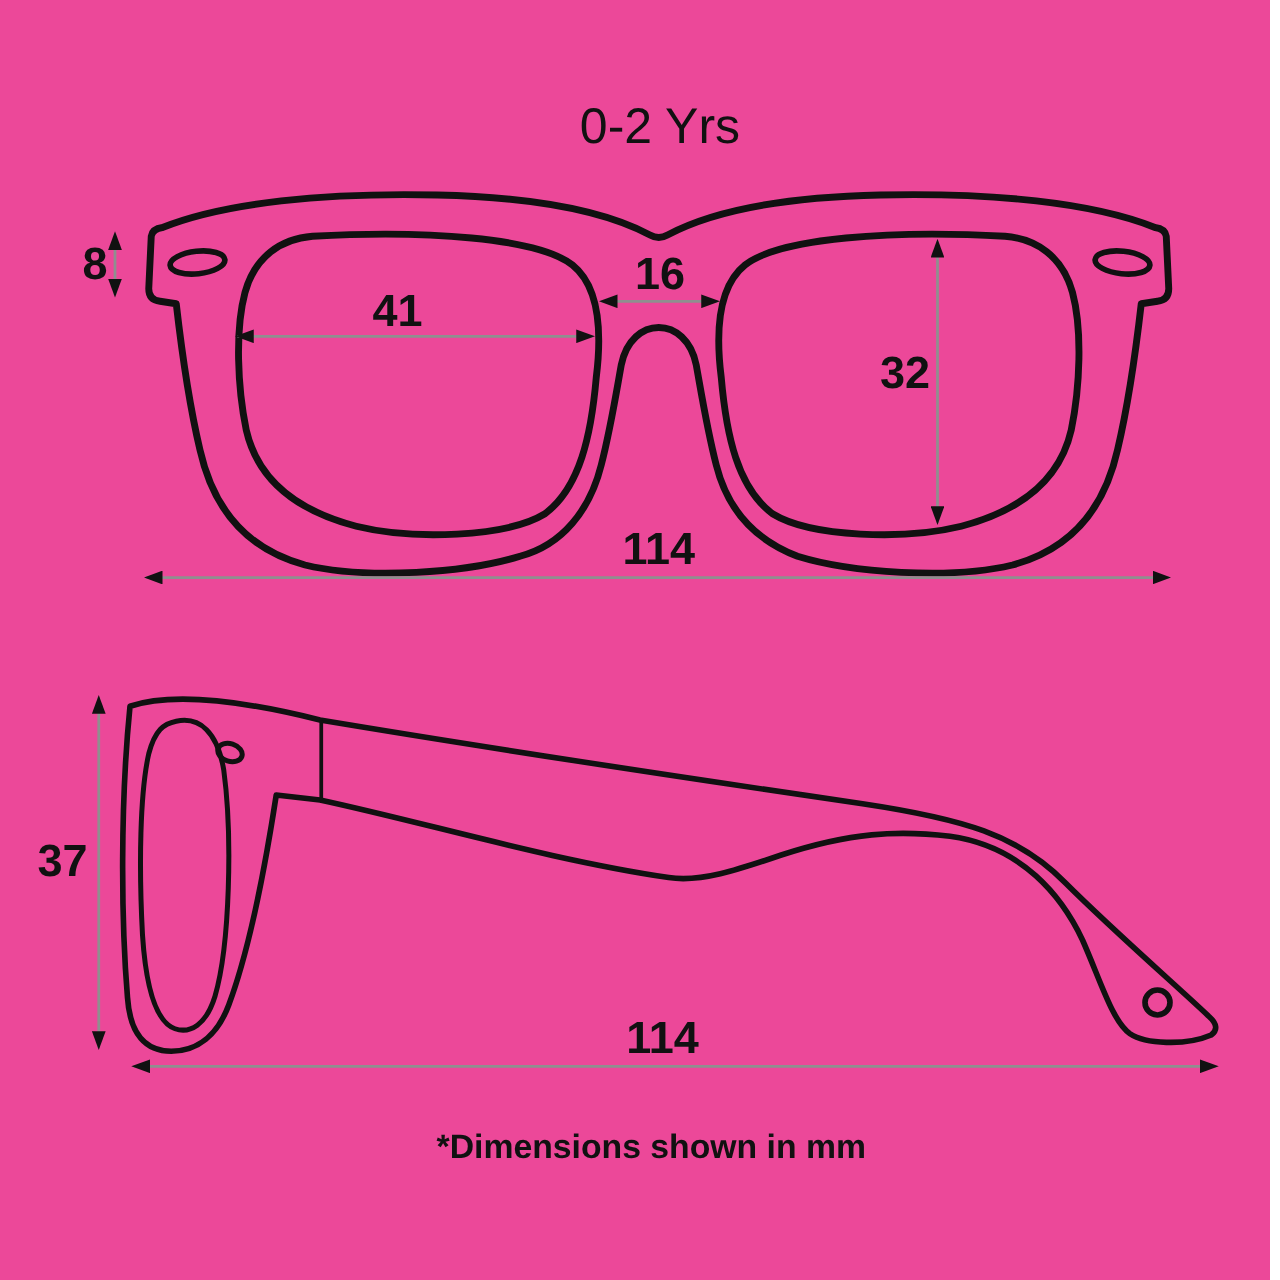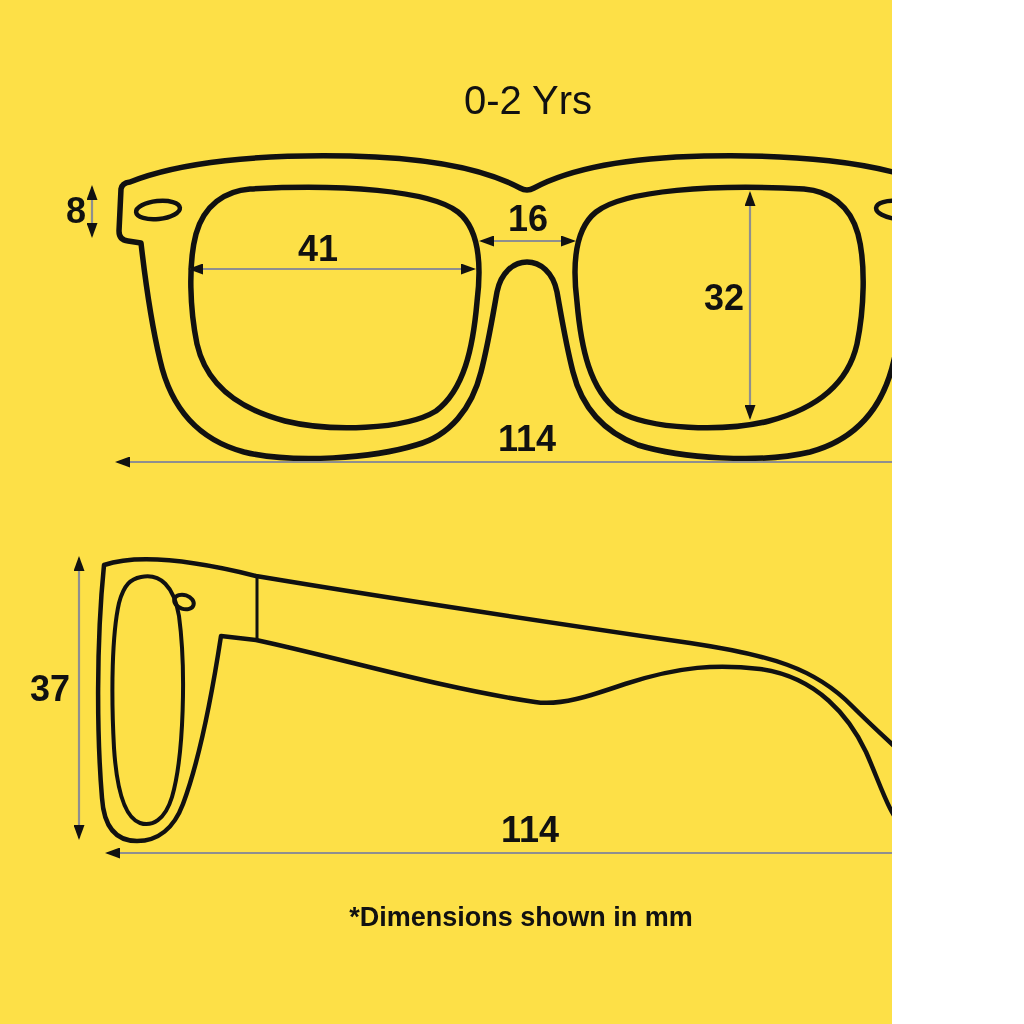--- a/index.html
+++ b/index.html
@@ -1,16 +1,16 @@
 <!DOCTYPE html>
 <html><head>
 <meta charset="utf-8">
 <style>
   html,body{margin:0;padding:0;background:#ffffff;}
-  .canvas{position:relative;width:892px;height:1024px;background:#fde047;overflow:hidden;}
+  .canvas{position:relative;width:1016px;height:1024px;background:#ec4899;overflow:hidden;}
   svg{display:block;font-family:"Liberation Sans", sans-serif;}
   .frame{fill:none;stroke:#111111;stroke-linecap:round;stroke-linejoin:round;}
   .w55{stroke-width:5.5;}
   .w45{stroke-width:4.5;}
   .w40{stroke-width:4;}
   .w30{stroke-width:3;}
   .dim{stroke:#8f8f8f;stroke-width:2.2;fill:none;}
   text{fill:#111111;stroke:none;}
   .dimtxt{font-size:36px;font-weight:600;}
   .titletxt{font-size:40px;font-weight:500;}

